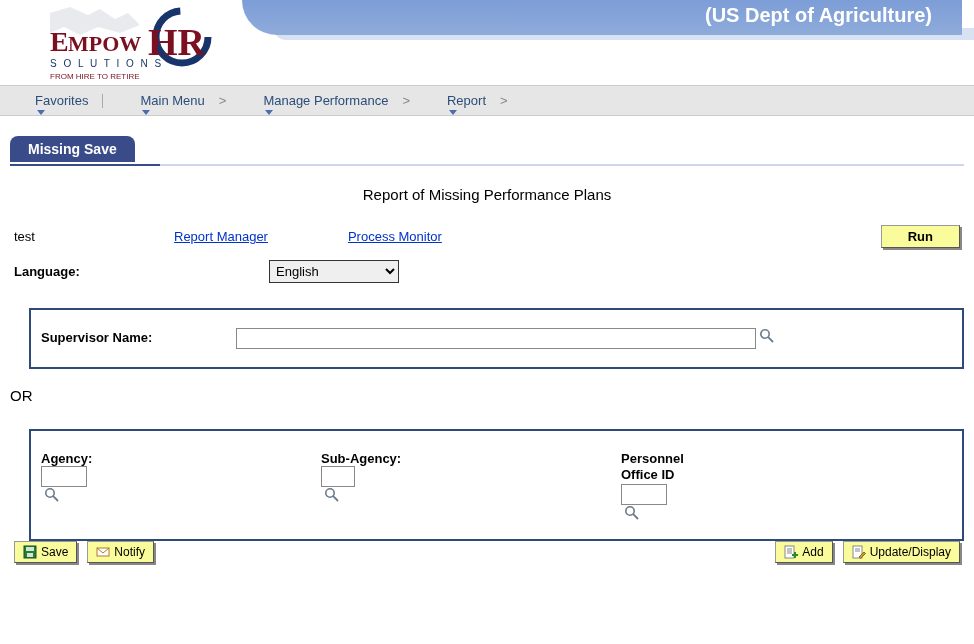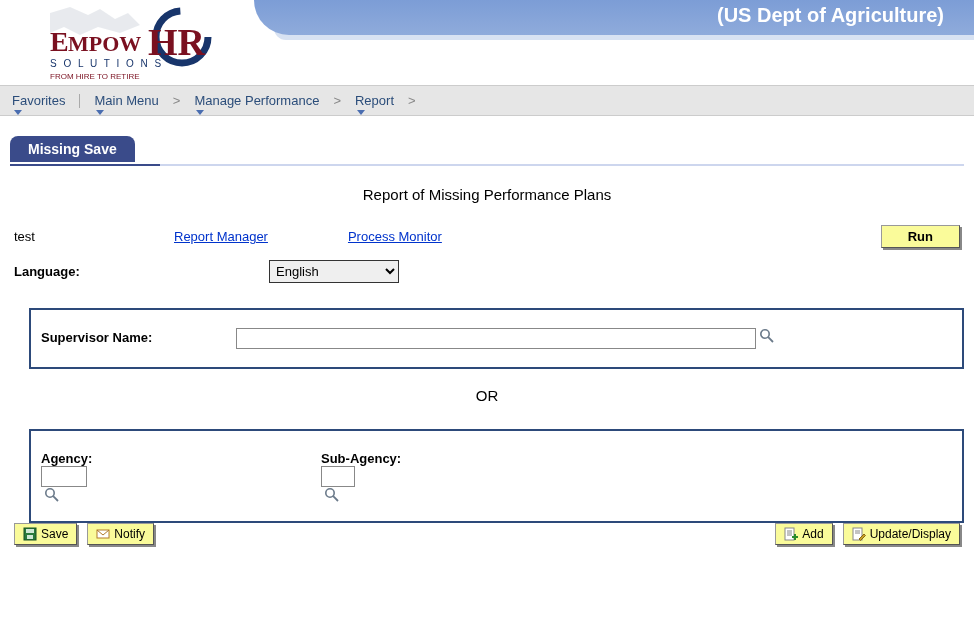--- a/index.html
+++ b/index.html
@@ -1,27 +1,27 @@
 <!DOCTYPE html>
 <html><head>
 <meta charset="utf-8">
 <style>
   * { box-sizing: border-box; margin: 0; padding: 0; }
   body { font-family: Arial, Helvetica, sans-serif; font-size: 13px; color: #000; background: #fff; width: 974px; }
   
   
   .header-banner { position: relative; height: 85px; background: #fff; overflow: hidden; }
-  .banner-swoosh { position: absolute; top: 0; right: 0; width: 720px; height: 35px; background: linear-gradient(to bottom, #7c9dd6 0%, #8fabdb 100%); border-radius: 0 0 0 60px; }
+  .banner-swoosh { position: absolute; top: 0; right: 12px; width: 720px; height: 35px; background: linear-gradient(to bottom, #7c9dd6 0%, #8fabdb 100%); border-radius: 0 0 0 60px; }
   .banner-swoosh-under { position: absolute; top: 28px; right: 0; width: 700px; height: 12px; background: #d8e2f2; border-radius: 0 0 0 40px; }
   .banner-title { position: absolute; top: 4px; right: 30px; color: #fff; font-size: 20px; font-weight: bold; }
   .logo-area { position: absolute; top: 5px; left: 20px; width: 210px; height: 75px; }
   
   
   .breadcrumb-bar { background: #e6e6e6; padding: 5px 8px; display: flex; align-items: center; gap: 10px; border-top: 1px solid #ccc; border-bottom: 1px solid #ccc; }
-  .breadcrumb-item { position: relative; color: #2b4d7a; cursor: pointer; padding: 2px 4px; }
+  .breadcrumb-item { position: relative; color: #2b4d7a; cursor: pointer; padding: 2px 4px; margin-left: 23px; }
   .breadcrumb-item .arrow-down { position: absolute; left: 6px; bottom: -5px; width: 0; height: 0; border-left: 4px solid transparent; border-right: 4px solid transparent; border-top: 5px solid #4a6db0; }
   .breadcrumb-sep { color: #888; }
   .breadcrumb-divider { width: 1px; height: 14px; background: #aaa; }
   
   
   .content { padding: 20px 10px 10px 10px; }
   
   
   .tab-container { margin-bottom: 2px; }
   .tab { display: inline-block; background: #3a4b8a; color: #fff; font-weight: bold; padding: 5px 18px; border-radius: 8px 8px 0 0; font-size: 14px; }
@@ -41,21 +41,21 @@
   
   
   .form-box { border: 2px solid #2d4a7a; padding: 18px 10px; margin-top: 25px; margin-left: 19px; }
   .field-row { display: flex; align-items: flex-start; }
   .field-lbl { font-weight: bold; padding-top: 2px; }
   .text-input { border: 1px solid #888; background: #fff; padding: 2px 4px; font-size: 13px; }
   .supervisor-input { width: 520px; }
   
   .lookup-icon { display: inline-block; width: 16px; height: 16px; margin-left: 3px; vertical-align: middle; cursor: pointer; }
   
-  .or-text { text-align: center; font-size: 15px; margin: 18px 0; font-weight: normal; }
+  .or-text { font-size: 15px; margin: 18px 0; font-weight: normal; }
   
   .agency-row { display: flex; align-items: flex-start; gap: 0; }
   .agency-group { display: flex; align-items: flex-start; flex-direction: column; }
   .agency-group .field-lbl { margin-right: 12px; }
   .agency-input { width: 46px; }
   
   
   .action-bar { display: flex; align-items: center; padding: 0 4px; gap: 10px; }
   .action-btn { display: inline-flex; align-items: center; gap: 4px; background: #fafb9a; border: 1px solid #999; border-right-color: #555; border-bottom-color: #555; padding: 3px 8px; font-size: 12px; cursor: pointer; box-shadow: 2px 2px 0 #888; }
   .action-btn .btn-icon { width: 14px; height: 14px; }
@@ -162,20 +162,33 @@
       <div class="agency-group" style="width:300px">
         <div class="field-lbl">Sub-Agency:</div>
         <input type="text" class="text-input agency-input" style="width: 34px;" value="">
         <span class="lookup-icon">
           <svg width="16" height="16" viewBox="0 0 16 16">
               <circle cx="6" cy="6" r="4.2" fill="none" stroke="#6b7a8a" stroke-width="1.6"></circle>
               <line x1="9.2" y1="9.2" x2="14" y2="14" stroke="#6b7a8a" stroke-width="1.8"></line>
             </svg>
         </span>
       </div>
+      <div class="agency-group">
+        <div class="field-lbl" style="line-height:1.25">
+          <span>Personnel</span><br>
+          <span>Office ID</span>
+        </div>
+        <input type="text" class="text-input agency-input" value="" style="">
+        <span class="lookup-icon">
+          <svg width="16" height="16" viewBox="0 0 16 16">
+              <circle cx="6" cy="6" r="4.2" fill="none" stroke="#6b7a8a" stroke-width="1.6"></circle>
+              <line x1="9.2" y1="9.2" x2="14" y2="14" stroke="#6b7a8a" stroke-width="1.8"></line>
+            </svg>
+        </span>
+      </div>
     </div>
   </div>
 
   <div class="action-bar">
     <button class="action-btn">
       <span class="btn-icon">
         <svg width="14" height="14" viewBox="0 0 14 14">
             <rect x="1" y="1" width="12" height="12" fill="#2a7a3a" stroke="#195224"></rect>
             <rect x="3" y="2" width="8" height="4" fill="#cfe8d4"></rect>
             <rect x="4" y="8" width="6" height="4" fill="#cfe8d4"></rect>

